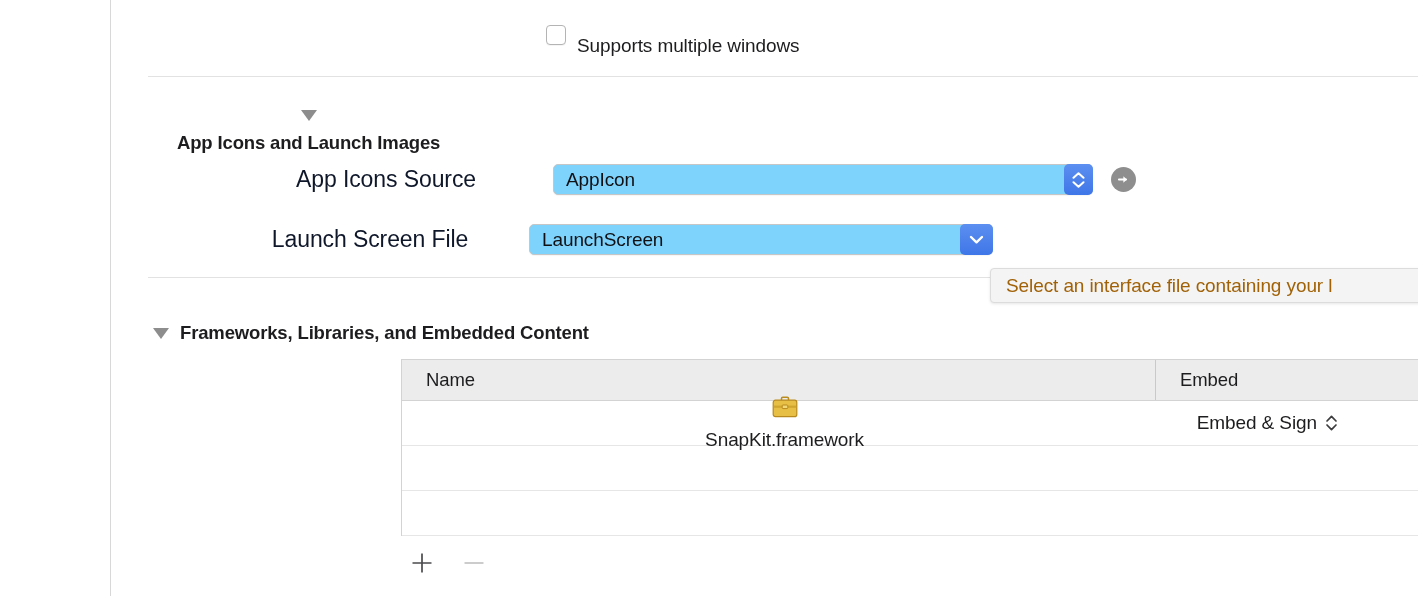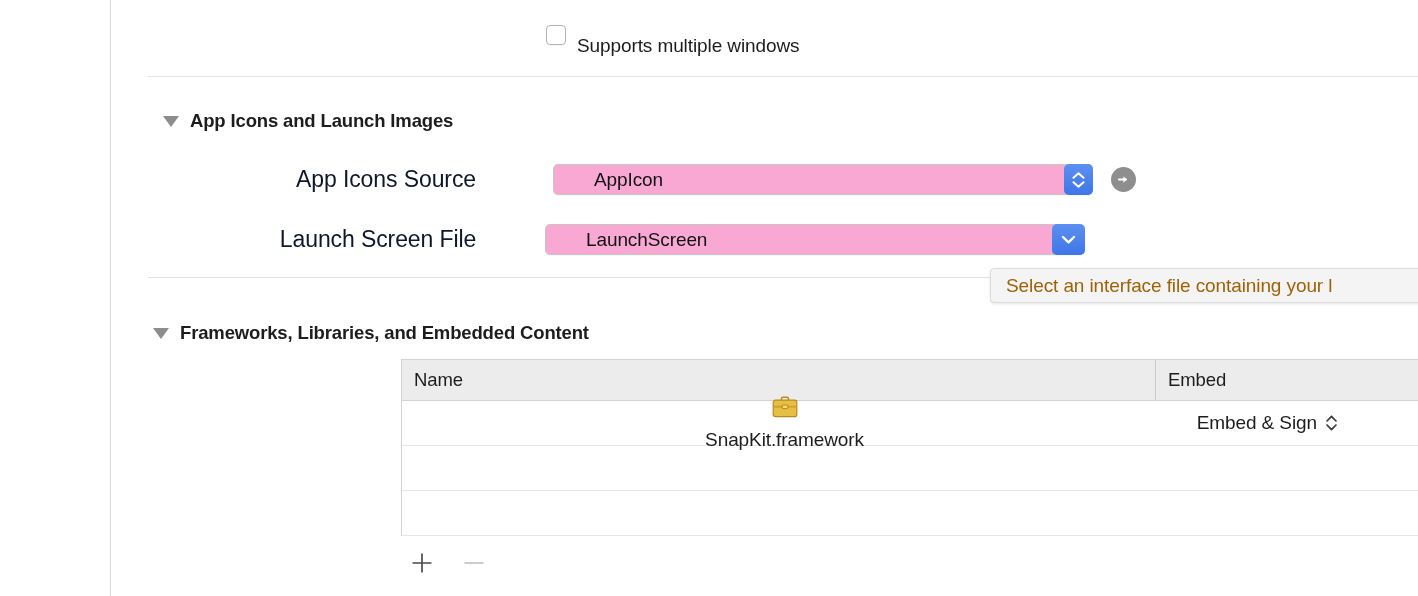--- a/index.html
+++ b/index.html
@@ -103,28 +103,27 @@
   .form-label {
     font-size: 23px;
     color: #0f172a;
     text-align: center;
     white-space: nowrap;
     letter-spacing: -0.1px;
   }
   .combo {
     position: relative;
     height: 31px;
-    background: #f9a8d4;
+    background: #7dd3fc;
     border: 1px solid #c6c6c6;
     border-radius: 5px;
     box-sizing: border-box;
     display: flex;
     align-items: center;
     box-shadow: 0 1px 1px rgba(0,0,0,0.045);
-    padding-left: 28px;
   }
   .combo-value {
     font-size: 19px;
     color: #111114;
     padding-left: 12px;
     letter-spacing: -0.1px;
     white-space: nowrap;
     overflow: hidden;
   }
   .combo-btn {
@@ -201,21 +200,21 @@
     height: 41px;
     background: #ececec;
     border-bottom: 1px solid #d3d3d3;
     box-sizing: border-box;
   }
   .th {
     font-size: 18.5px;
     color: #1d1d1f;
     display: flex;
     align-items: center;
-    padding-left: 12px;
+    padding-left: 24px;
     box-sizing: border-box;
     letter-spacing: -0.1px;
   }
   .th-name  { width: 753px; }
   .th-embed { width: 295px; border-left: 1px solid #c9c9c9; }
 
   .table-body {
     background: #ffffff;
   }
   .trow {
@@ -276,21 +275,21 @@
 
 <div class="content">
 
   <div class="checkbox-row">
     <div class="checkbox"></div>
     <span class="checkbox-label">Supports multiple windows</span>
   </div>
 
   <div class="hrule" style="left:37px; top:76px; width:1270px;"></div>
 
-  <div class="section-header" style="left:52px; top:110px;">
+  <div class="section-header" style="left:66px; top:110px;flex-direction:column;">
     <span class="tri"></span>
     <span class="section-title">App Icons and Launch Images</span>
   </div>
 
   <div class="form-row" style="left:120px; top:164px;">
     <span class="form-label" style="width:310px;">App Icons Source</span>
     <div class="combo" style="width:540px; margin-left:12px;">
       <span class="combo-value">AppIcon</span>
       <span class="combo-btn stepper">
         <span class="stepper-glyphs">
@@ -304,23 +303,23 @@
       </span>
     </div>
     <span class="circle-arrow">
       <svg width="15" height="15" viewBox="0 0 15 15" aria-hidden="true">
         <path d="M3 7.5 H10" stroke="#ffffff" stroke-width="2.1" stroke-linecap="round"></path>
         <path d="M7.4 4.3 L10.8 7.5 L7.4 10.7 Z" fill="#ffffff"></path>
       </svg>
     </span>
   </div>
 
-  <div class="form-row" style="left:112px; top:224px;">
+  <div class="form-row" style="left:104px; top:224px;">
     <span class="form-label" style="width:310px;">Launch Screen File</span>
-    <div class="combo" style="width:540px; margin-left:12px;">
+    <div class="combo" style="width:464px; margin-left:4px;">
       <span class="combo-value">LaunchScreen</span>
       <span class="combo-btn single">
         <svg class="chev" width="17" height="11" viewBox="0 0 17 11" aria-hidden="true">
           <path d="M3 3 L8.5 8.3 L14 3" fill="none" stroke="#ffffff" stroke-width="2.4" stroke-linecap="round" stroke-linejoin="round"></path>
         </svg>
       </span>
     </div>
   </div>
 
   <div class="hrule" style="left:37px; top:277px; width:1270px;"></div>

